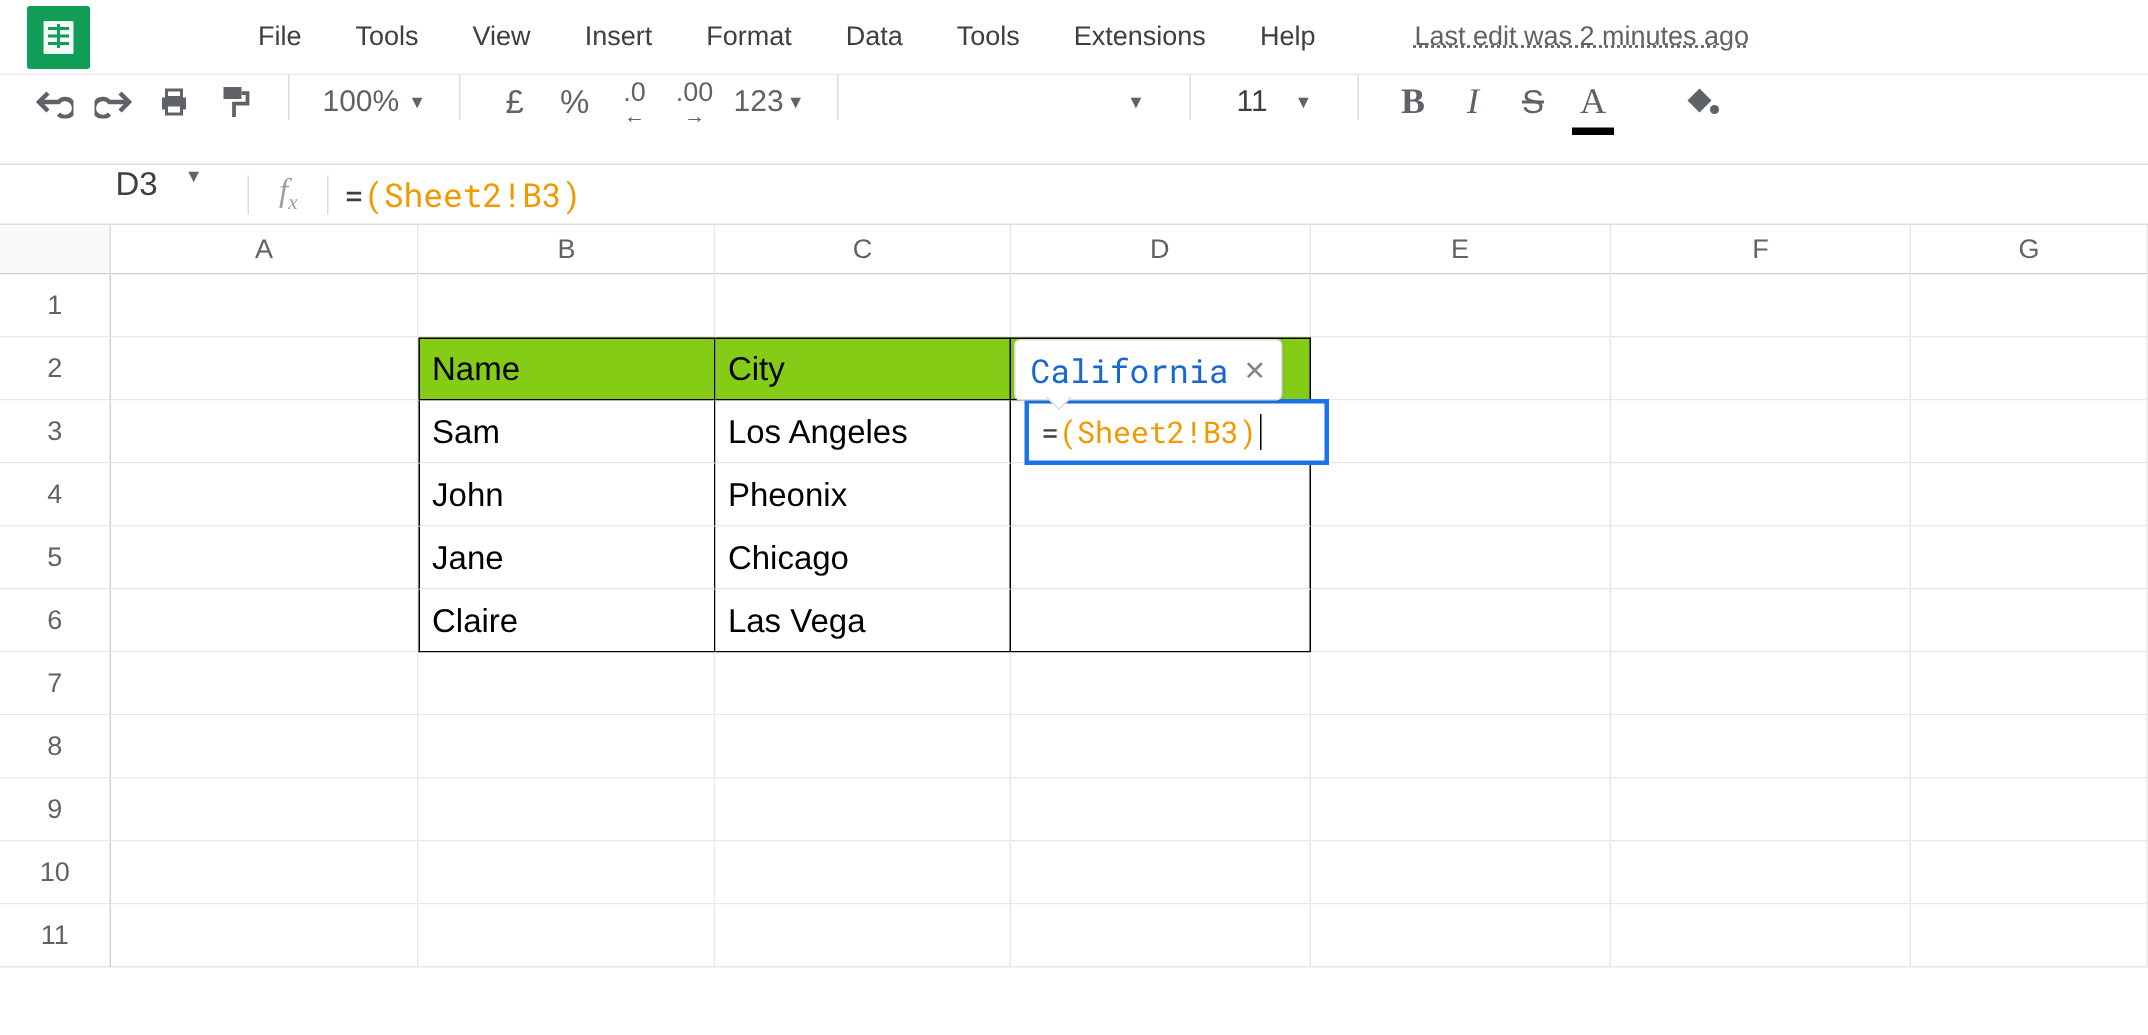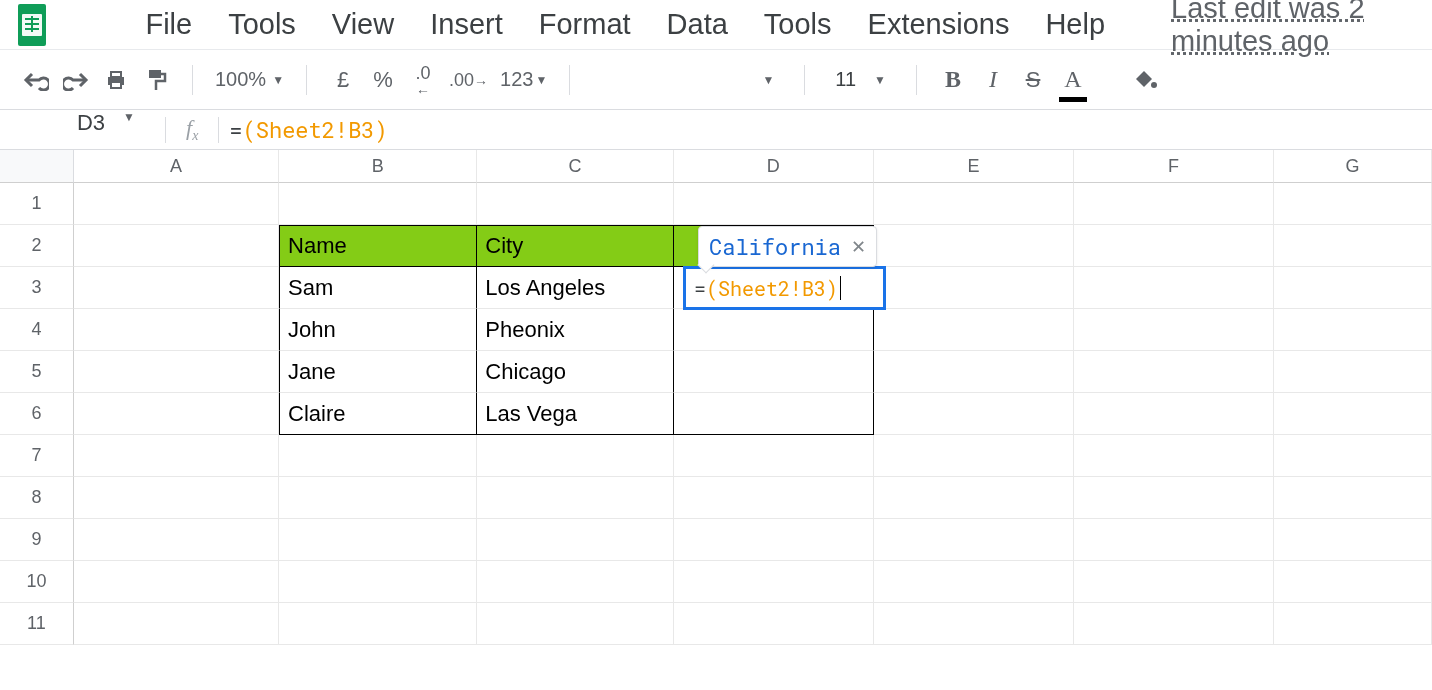--- a/index.html
+++ b/index.html
@@ -1,23 +1,23 @@
 <!DOCTYPE html>
 <html><head>
 <meta charset="utf-8">
 <style>
 html,body{margin:0;padding:0;font-family:Arial,Helvetica,sans-serif;font-size:14px;color:#202124;overflow:hidden;background:#fff;width:1432px;height:690px}
 *{box-sizing:border-box}
-.menubar{display:flex;align-items:center;height:50px;padding:0 18px;gap:36px;font-size:29px;color:#3c4043;border-bottom:1px solid #e8eaed}
+.menubar{display:flex;align-items:center;height:50px;padding:0 18px;gap:36px;font-size:18px;color:#3c4043;border-bottom:1px solid #e8eaed}
 .menubar .logo{width:42px;height:42px;background:#0f9d58;border-radius:2px;position:relative;display:flex;align-items:center;justify-content:center}
 .menubar .logo svg{display:block}
 .menubar .menu-items{display:flex;gap:36px}
 .menubar .menu-items span{cursor:pointer}
 .menubar .last-edit{margin-left:30px;color:#5f6368;text-decoration:underline;text-decoration-style:dotted;cursor:pointer}
-.toolbar{display:flex;align-items:center;height:60px;padding:0 22px;gap:12px;border-bottom:1px solid #dadce0}
+.toolbar{display:flex;align-items:flex-start;height:60px;padding:0 22px;gap:12px;border-bottom:1px solid #dadce0}
 .tool{display:inline-flex;align-items:center;justify-content:center;min-width:28px;height:36px;color:#5f6368;font-size:20px;cursor:pointer}
 .tool svg{display:block}
 .sep{width:1px;height:30px;background:#dadce0;margin:0 10px}
 .zoom{color:#5f6368;font-size:20px;display:flex;align-items:center;gap:6px}
 .tri{font-size:12px;color:#5f6368}
 .fontnum{font-size:20px;color:#3c4043;padding:0 8px}
 .btn-bold{font-weight:700;font-family:Georgia,'Times New Roman',serif;font-size:24px}
 .btn-i{font-style:italic;font-family:Georgia,serif;font-size:24px}
 .btn-s{text-decoration:line-through;font-size:22px}
 .text-color-a{font-family:Georgia,serif;font-size:24px;position:relative}
@@ -111,21 +111,21 @@
       <span>100%</span>
       <span class="tri">▼</span>
     </span>
   <span class="sep"></span>
   <span class="tool" style="font-size:22px">£</span>
   <span class="tool" style="font-size:22px">%</span>
   <span class="tool" style="flex-direction:column;line-height:1">
       <span style="font-size:18px">.0</span>
       <span style="font-size:14px">←</span>
     </span>
-  <span class="tool" style="flex-direction:row;line-height:1">
+  <span class="tool" style="flex-direction:column;line-height:1">
       <span style="font-size:18px">.00</span>
       <span style="font-size:14px">→</span>
     </span>
   <span class="tool" style="font-size:20px">
       <span>123</span>
       <span class="tri" style="margin-left:2px">▼</span>
     </span>
   <span class="sep"></span>
   <span style="width:150px"></span>
   <span class="tool">
@@ -292,21 +292,21 @@
       <div class="rowhead">11</div>
       <div class="cell colA"></div>
       <div class="cell colB"></div>
       <div class="cell colC"></div>
       <div class="cell colD"></div>
       <div class="cell colE"></div>
       <div class="cell colF"></div>
       <div class="cell colG"></div>
     </div>
 
-  <div class="tooltip" style="left:698px;top:76px">
+  <div class="tooltip" style="left:676px;top:76px">
     <span>California</span>
     <span class="x">✕</span>
   </div>
   <div class="tooltip-arrow" style="left:700px;top:109px"></div>
 
   <div class="active-cell" style="left:683px;top:116px;width:203px;height:44px">
     <span class="eq">=</span>
       <span class="p">(</span>
       <span class="r">Sheet2!B3</span>
       <span class="p">)</span>

